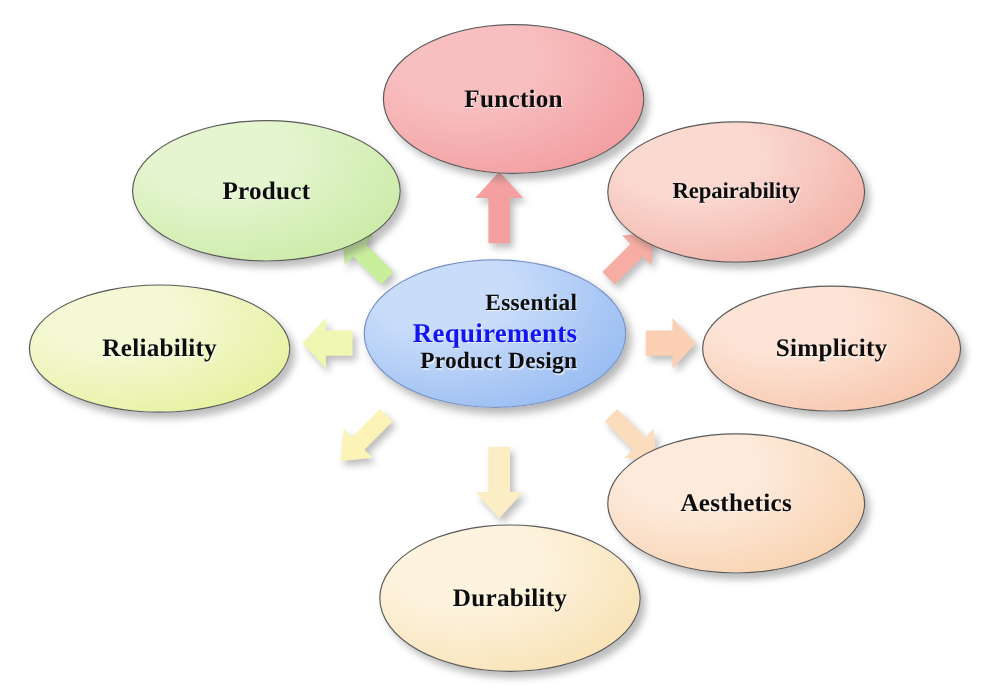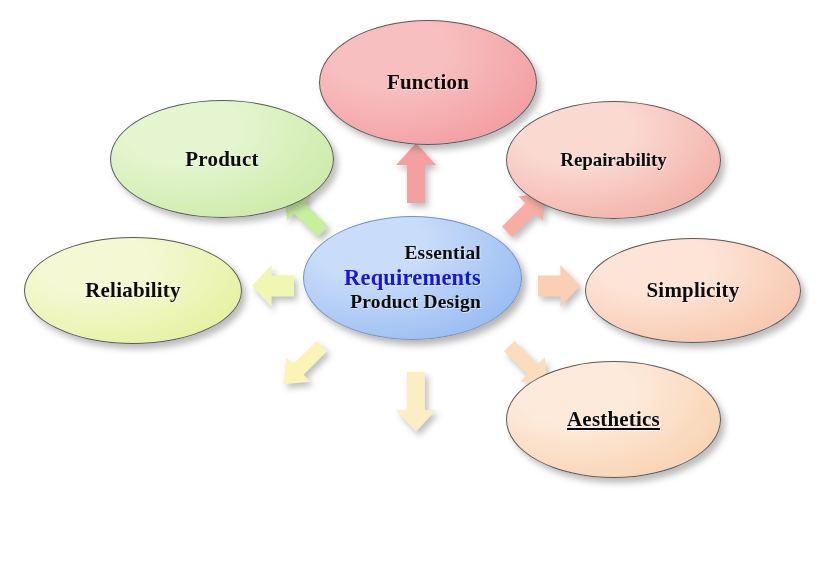--- a/index.html
+++ b/index.html
@@ -129,24 +129,27 @@
   </div>
 
   <div class="node satellite sans" id="n-repairability" style="left: 506px; top: 101px; width: 215px; height: 118px; background: radial-gradient(at 32% 24%, rgb(250, 217, 209) 0%, rgb(250, 217, 209) 28%, rgb(240, 164, 154) 100%); border-color: rgb(90, 90, 90);">
     <span class="label">Repairability</span>
   </div>
 
   <div class="node satellite" id="n-reliability" style="left: 585px; top: 238px; width: 216px; height: 105px; background: radial-gradient(at 32% 24%, rgb(253, 228, 214) 0%, rgb(253, 228, 214) 28%, rgb(245, 189, 160) 100%); border-color: rgb(90, 90, 90);">
     <span class="label">Simplicity</span>
   </div>
 
-  <div class="node satellite" id="n-aesthetics" style="left: 506px; top: 361px; width: 215px; height: 117px; background: radial-gradient(at 32% 24%, rgb(253, 234, 219) 0%, rgb(253, 234, 219) 28%, rgb(247, 203, 163) 100%); border-color: rgb(90, 90, 90); text-decoration: underline;">
+  <div class="node satellite" id="n-aesthetics" style="left: 506px; top: 361px; width: 215px; height: 117px; background: radial-gradient(at 32% 24%, rgb(253, 234, 219) 0%, rgb(253, 234, 219) 28%, rgb(247, 203, 163) 100%); border-color: rgb(90, 90, 90);">
     <span class="label">Aesthetics</span>
   </div>
 
+  <div class="node satellite" id="n-durability" style="left: 316px; top: 437px; width: 218px; height: 123px; background: radial-gradient(at 32% 24%, rgb(253, 243, 223) 0%, rgb(253, 243, 223) 28%, rgb(247, 221, 168) 100%); border-color: rgb(90, 90, 90);">
+    <span class="label">Durability</span>
+  </div>
 
 
   <div class="node satellite" id="n-simplicity" style="left: 24px; top: 237px; width: 218px; height: 107px; background: radial-gradient(at 32% 24%, rgb(244, 248, 211) 0%, rgb(244, 248, 211) 28%, rgb(226, 239, 143) 100%); border-color: rgb(90, 90, 90);">
     <span class="label">Reliability</span>
   </div>
 
   <div class="node satellite" id="n-compact" style="left: 110px; top: 100px; width: 224px; height: 118px; background: radial-gradient(at 32% 24%, rgb(228, 245, 207) 0%, rgb(228, 245, 207) 28%, rgb(196, 231, 154) 100%); border-color: rgb(90, 90, 90);">
     <span class="label">Product</span>
   </div>
 

